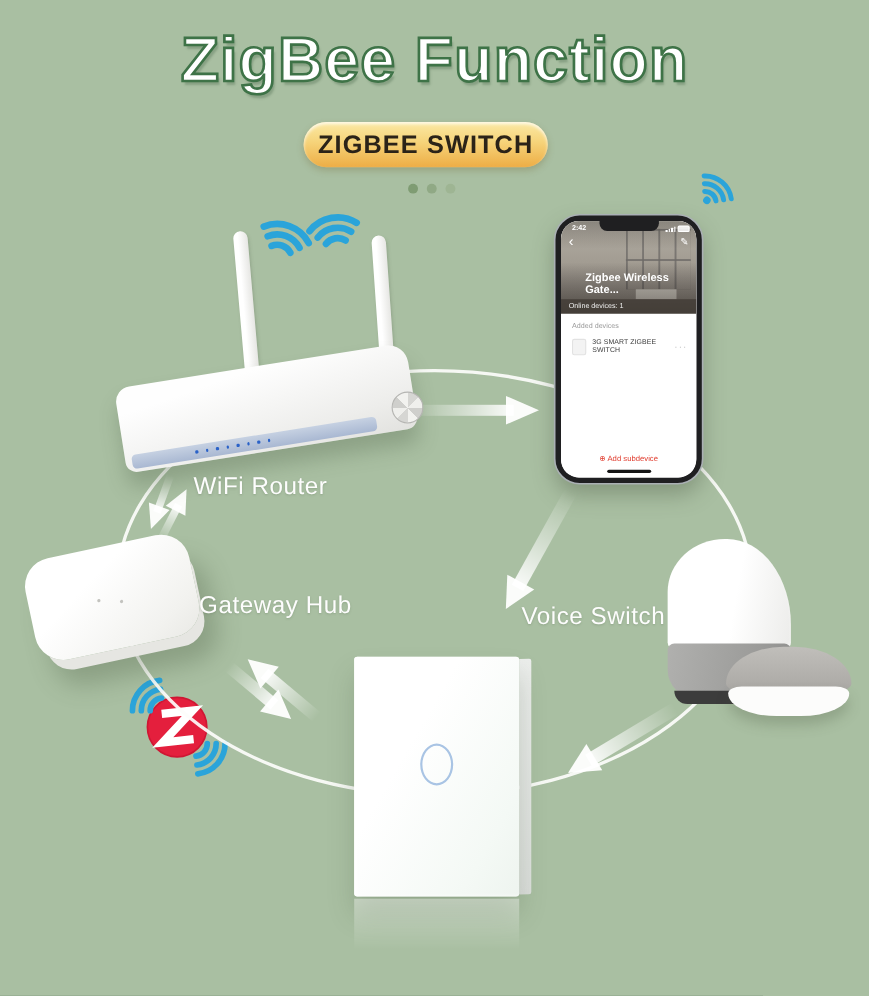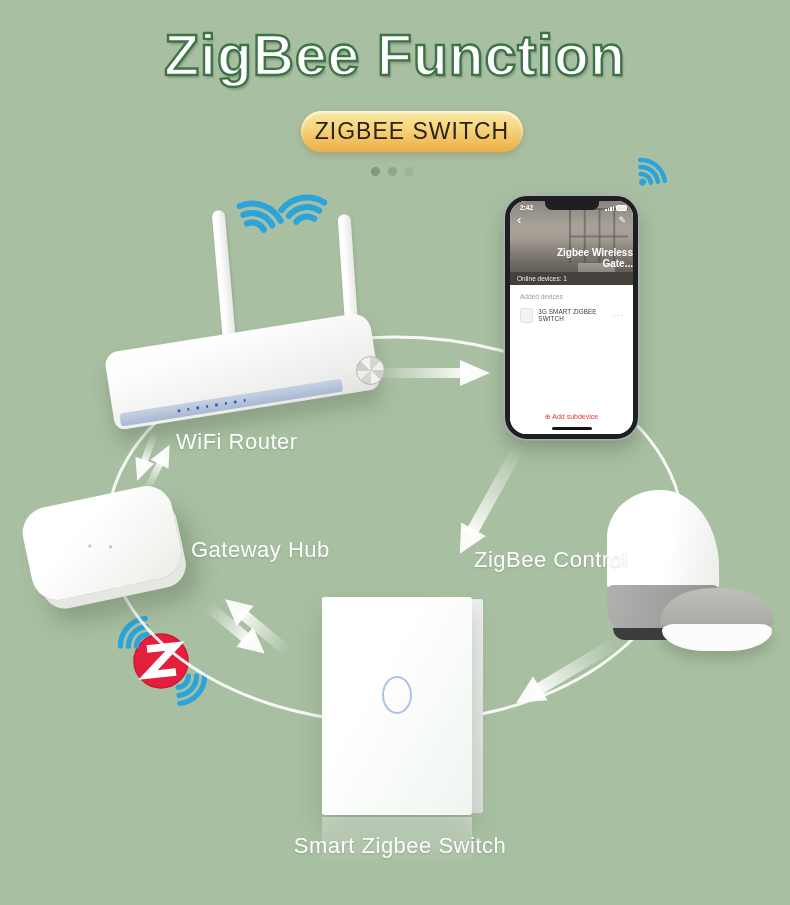--- a/index.html
+++ b/index.html
@@ -3,36 +3,36 @@
 <meta charset="utf-8">
 <style>
   html,body{margin:0;padding:0;background:#8fa689;}
   #canvas{position:relative;width:790px;height:905px;background:#a9bfa2;overflow:hidden;
           font-family:"Liberation Sans",sans-serif;}
   
   .title{position:absolute;top:22px;left:0;width:100%;text-align:center;z-index:6;
          font-size:57px;font-weight:700;letter-spacing:1px;color:#fff;
          -webkit-text-stroke:2.4px #3e7347;
          text-shadow:2px 3px 2px rgba(55,90,60,.30);}
-  .badge{position:absolute;top:111px;left:301px;width:222px;height:41px;z-index:6;
+  .badge{position:absolute;top:111px;left:276px;width:222px;height:41px;z-index:6;
          border-radius:21px;display:flex;align-items:center;justify-content:center;
          background:linear-gradient(180deg,#fbe9a4 0%,#f6d379 45%,#edad45 100%);
          box-shadow:inset 0 2px 3px rgba(255,255,255,.75),0 3px 7px rgba(110,95,40,.28);
-         font-size:23px;color:#2b2318;letter-spacing:1px;}
+         font-size:23px;color:#2b2318;letter-spacing:1px;font-weight:bold;}
   .dots{position:absolute;top:167px;left:371px;display:flex;gap:8px;z-index:6;}
   .dot{width:9px;height:9px;border-radius:50%;}
   .dot1{background:#7f9c73;} .dot2{background:#90a985;} .dot3{background:#9eb593;}
   
   #lineart{position:absolute;left:0;top:0;z-index:2;}
   
   .nlabel{position:absolute;z-index:4;color:#fdfdfd;font-size:22px;letter-spacing:.5px;
           text-shadow:0 1px 2px rgba(70,90,65,.25);white-space:nowrap;}
   .lab-router{left:176px;top:429px;text-align:center;}
   .lab-app{left:517px;top:443px;}
-  .lab-gateway{left:191px;top:537px;}
+  .lab-gateway{left:181px;top:537px;}
   .lab-voice{left:474px;top:547px;}
   .lab-switch{left:250px;top:833px;width:300px;text-align:center;}
   
   .router{position:absolute;left:100px;top:200px;width:290px;height:235px;z-index:3;}
   .antenna{position:absolute;width:13px;background:linear-gradient(90deg,#ffffff 30%,#e6e6e3);
            border-radius:7px;box-shadow:1px 2px 3px rgba(80,90,70,.25);}
   .ant-l{left:118px;top:10px;height:148px;transform:rotate(-5deg);}
   .ant-r{left:243px;top:14px;height:160px;transform:rotate(-4deg);}
   .router-body{position:absolute;left:8px;top:132px;width:268px;height:78px;
            background:linear-gradient(170deg,#fefefe 20%,#ededeb 75%,#e2e2df);
@@ -59,21 +59,21 @@
                     linear-gradient(rgba(45,45,50,.8) 2px,transparent 2px) 0 0/100% 50%;}
   .photo .table{position:absolute;left:55%;bottom:16%;width:30%;height:10%;background:#d8d4cc;opacity:.8;}
   .photo-shade{position:absolute;inset:0;background:linear-gradient(180deg,rgba(30,28,25,.28) 0%,transparent 30%,transparent 45%,rgba(50,45,40,.55) 100%);}
   .sb-time{position:absolute;top:3px;left:10px;font-size:6.5px;font-weight:bold;color:#fff;z-index:8;}
   .sb-icons{position:absolute;top:4px;right:6px;display:flex;align-items:flex-end;gap:2px;z-index:8;}
   .sig{display:flex;align-items:flex-end;gap:1px;}
   .sig i{display:block;width:1.5px;background:#fff;border-radius:.5px;}
   .batt{width:9px;height:4px;border:.8px solid #fff;border-radius:1.5px;background:rgba(255,255,255,.85);}
   .nav-back{position:absolute;top:12px;left:7px;color:#fff;font-size:13px;line-height:1;z-index:8;}
   .nav-edit{position:absolute;top:14px;right:7px;color:#fff;font-size:9px;z-index:8;}
-  .gw-title{position:absolute;left:22px;bottom:16px;color:#fff;font-size:10px;font-weight:bold;z-index:7;text-align:right;}
+  .gw-title{position:absolute;left:22px;bottom:16px;color:#fff;font-size:10px;font-weight:bold;z-index:7;}
   .online-band{position:absolute;left:0;right:0;bottom:0;height:13px;background:rgba(66,60,54,.82);
          color:#eee;font-size:6.5px;display:flex;align-items:center;padding-left:7px;z-index:7;}
   .added{position:absolute;top:92px;left:10px;font-size:6.5px;color:#9a9a9a;}
   .devrow{position:absolute;top:103px;left:10px;right:8px;height:22px;display:flex;align-items:center;}
   .devicon{width:13px;height:13px;background:#f3f3f3;border:1px solid #e2e2e2;border-radius:2px;}
   .devname{margin-left:5px;font-size:6.3px;color:#3a3a3a;letter-spacing:.1px;}
   .devmore{margin-left:auto;font-size:9px;color:#c0c0c0;letter-spacing:1px;line-height:0;}
   .addsub{position:absolute;bottom:13px;left:0;right:0;text-align:center;font-size:7px;color:#e0392b;}
   .homebar{position:absolute;bottom:4px;left:50%;transform:translateX(-50%);width:40px;height:3.5px;
          background:#141414;border-radius:2px;}
@@ -259,22 +259,21 @@
 
   <div class="ghome">
     <div class="gh-top"></div>
     <div class="gh-base"></div>
     <div class="gh-foot"></div>
   </div>
   <div class="gmini">
     <div class="gm-top"></div>
     <div class="gm-base"></div>
   </div>
-  <div class="nlabel lab-voice">ZigBee Control</div>
+  <div class="nlabel lab-voice">Voice Switch</div>
 
   <div class="switch-edge"></div>
   <div class="switch-panel">
     <div class="touch-ring"></div>
   </div>
   <div class="switch-reflect"></div>
-  <div class="nlabel lab-switch">Smart Zigbee Switch</div>
 
 </div>
 
 </body></html>

